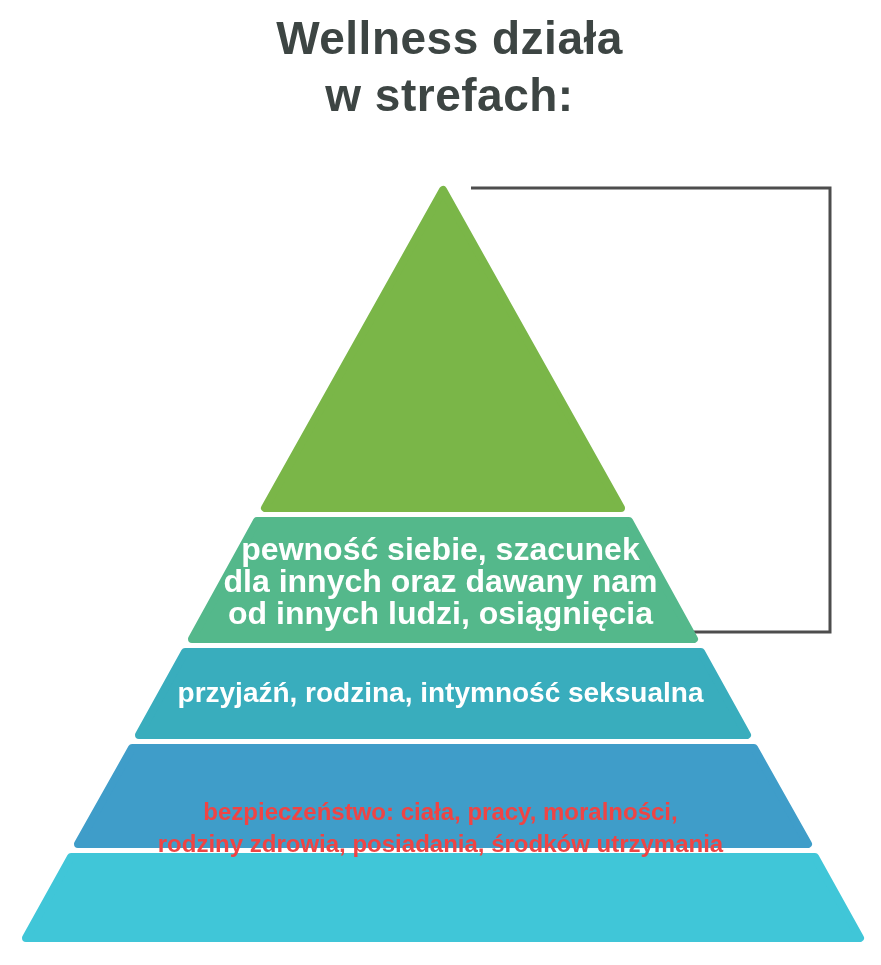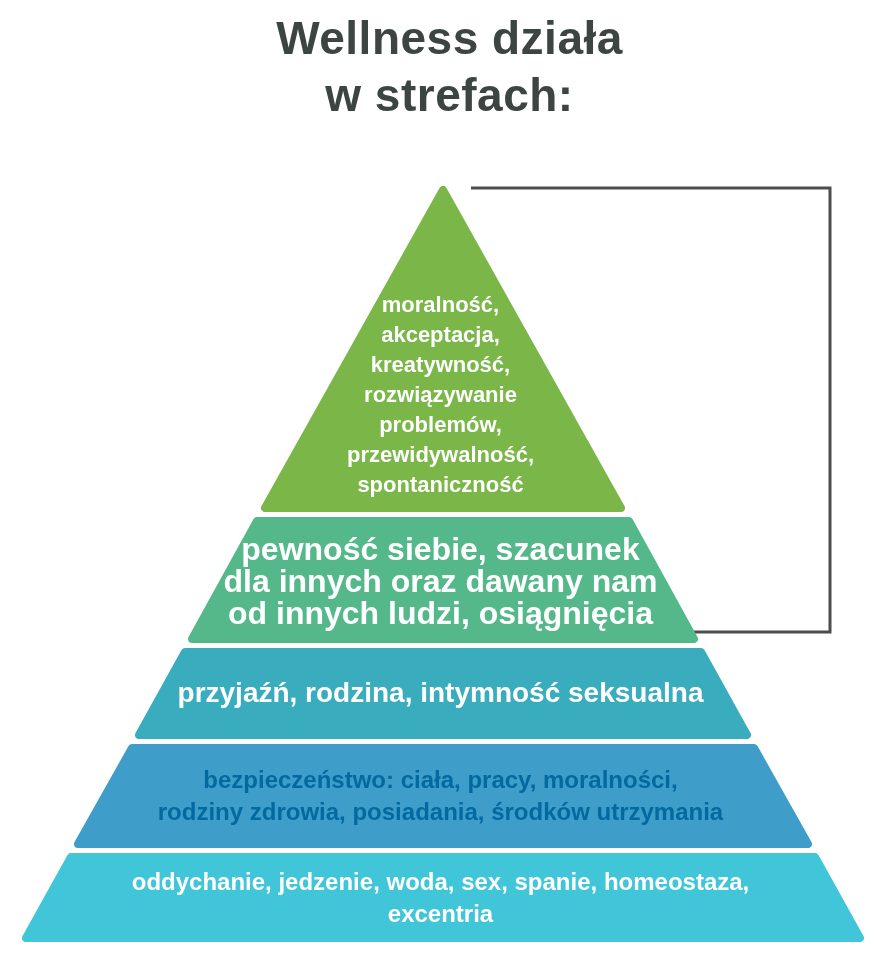--- a/index.html
+++ b/index.html
@@ -68,33 +68,24 @@
 
     <polygon points="257,521 629,521 694,639 192,639" stroke-width="8" stroke-linejoin="round" fill="#54b88b" stroke="#54b88b"></polygon>
 
     <polygon points="185,652 701,652 747,735 139,735" stroke-width="8" stroke-linejoin="round" fill="#39adbd" stroke="#39adbd"></polygon>
 
     <polygon points="132,748 754,748 808,844 78,844" stroke-width="8" stroke-linejoin="round" fill="#3f9dc9" stroke="#3f9dc9"></polygon>
 
     <polygon points="71,857 815,857 860,938 26,938" stroke-width="8" stroke-linejoin="round" fill="#40c6d8" stroke="#40c6d8"></polygon>
   </svg>
 
-  <div class="lvl t1" style="color: rgb(255, 255, 255);">moralność,
-akceptacja,
-kreatywność,
-rozwiązywanie
-problemów,
-przewidywalność,
-spontaniczność</div>
 
   <div class="lvl t2" style="color: rgb(255, 255, 255);">pewność siebie, szacunek
 dla innych oraz dawany nam
 od innych ludzi, osiągnięcia</div>
 
   <div class="lvl t3" style="color: rgb(255, 255, 255);">przyjaźń, rodzina, intymność seksualna</div>
 
-  <div class="lvl t4" style="color: #0369a1;">bezpieczeństwo: ciała, pracy, moralności,
+  <div class="lvl t4" style="color: #ef4444; margin-top: 32px;">bezpieczeństwo: ciała, pracy, moralności,
 rodziny zdrowia, posiadania, środków utrzymania</div>
 
-  <div class="lvl t5" style="color: rgb(255, 255, 255);">oddychanie, jedzenie, woda, sex, spanie, homeostaza,
-excentria</div>
 
 </div>
 
 </body></html>

